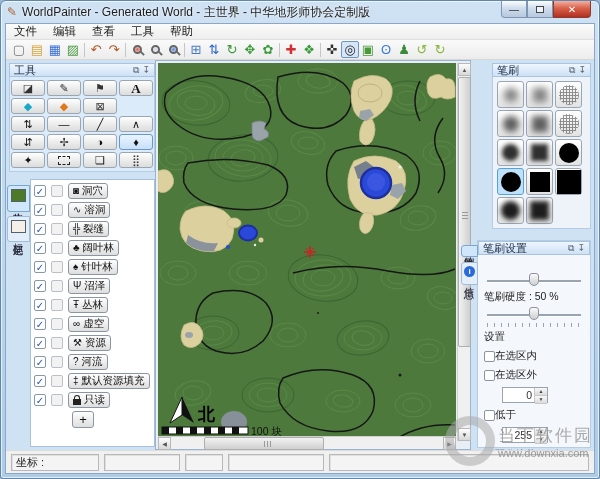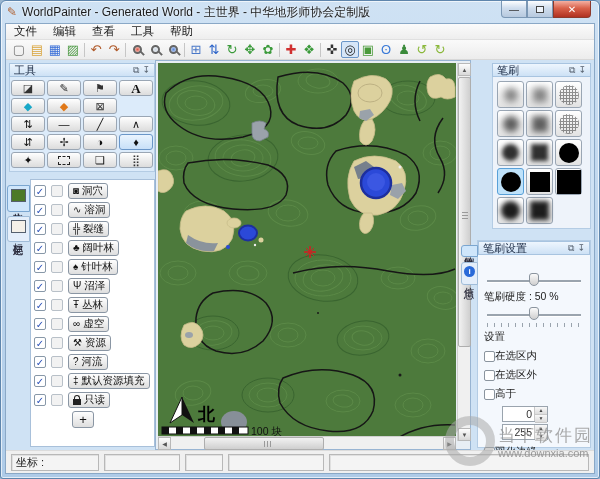--- a/index.html
+++ b/index.html
@@ -665,33 +665,33 @@
           <div class="ticks"></div>
           <div class="sp-label">设置</div>
           <div class="cb-row">
               <span class="cb"></span>
               <span>在选区内</span>
             </div>
           <div class="cb-row">
               <span class="cb"></span>
               <span>在选区外</span>
             </div>
-          <div class="cb-row">
-              <span class="cb"></span>
-              <span>高于</span>
-            </div>
           <div class="spin-row">
               <div class="spin">
                 <span class="val">0</span>
                 <span class="arrows">
                   <span>▲</span>
                   <span>▼</span>
                 </span>
               </div>
             </div>
+          <div class="cb-row">
+              <span class="cb"></span>
+              <span>低于</span>
+            </div>
           <div class="spin-row">
               <div class="spin">
                 <span class="val">255</span>
                 <span class="arrows">
                   <span>▲</span>
                   <span>▼</span>
                 </span>
               </div>
             </div>
           <div class="cb-row">

